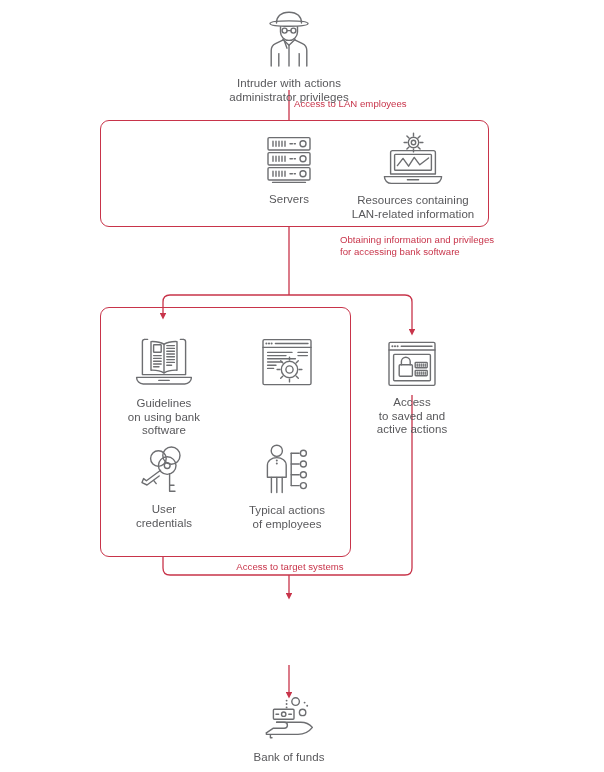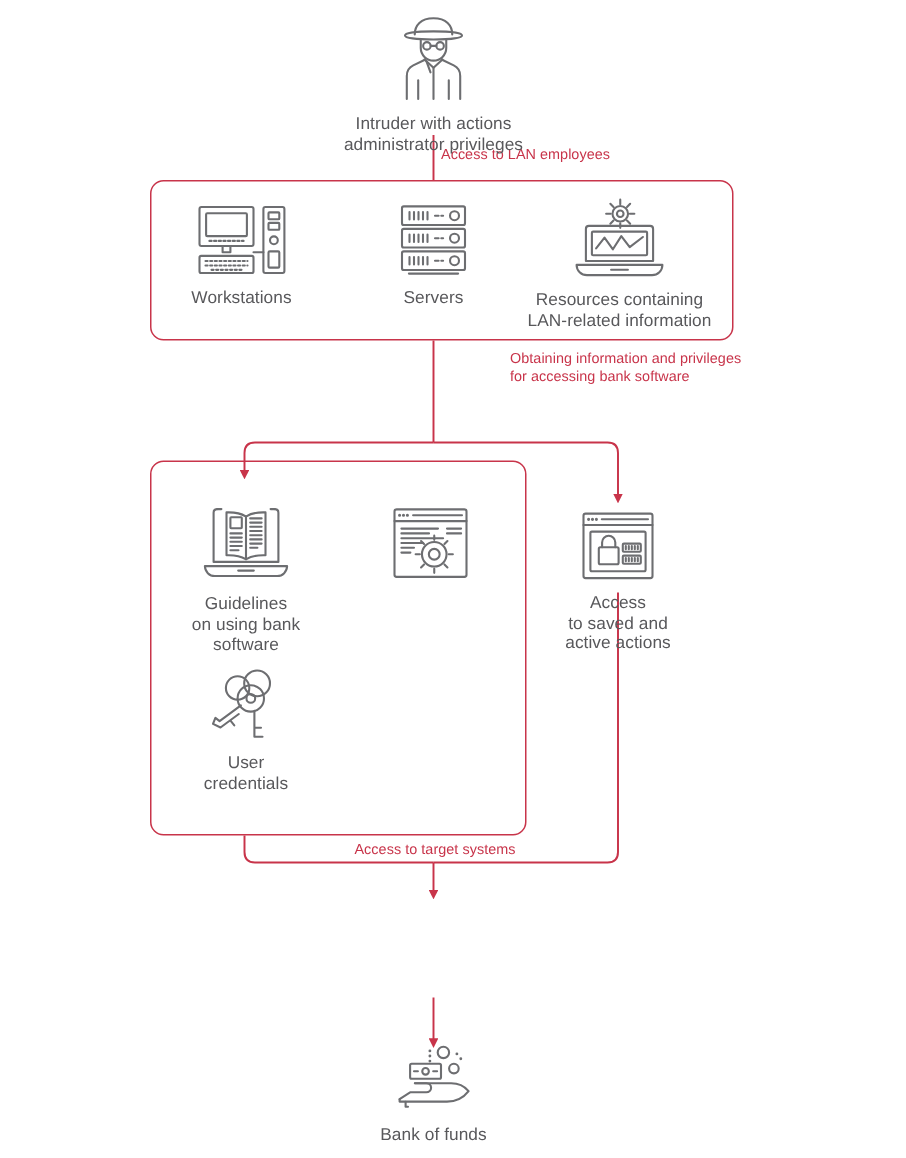--- a/index.html
+++ b/index.html
@@ -114,42 +114,20 @@
       <path d="M33.7 31.8 L41.5 35.6 C44.2 36.9 45.8 39.6 45.8 42.6 L45.8 58"></path>
       <path d="M28 37.4 L28 58"></path>
       <path d="M17.8 45.6 L17.8 58"></path>
       <path d="M38.2 45.6 L38.2 58"></path>
       <path d="M23.2 32.6 L26 40.2"></path>
     </svg>
     <span class="caption">Intruder with actions
 administrator privileges</span>
   </div>
 
-  <div class="node" style="left:103px; top:134px; width:116px;">
-    <svg class="glyph" width="66" height="52" viewBox="0 0 66 52" fill="none" stroke="#6d6e71" stroke-width="1.4" stroke-linecap="round" stroke-linejoin="round">
-
-      <rect x="5" y="4" width="36" height="26" rx="1.3"></rect>
-      <rect x="9.4" y="8.2" width="27.2" height="15.2" rx="0.8"></rect>
-      <path d="M11.6 26.6 L34.4 26.6" stroke-dasharray="1.5 1.6"></path>
-      <path d="M20.4 30 L20.4 34.2 L25.6 34.2 L25.6 30"></path>
-
-      <rect x="5" y="36.6" width="36" height="11.4" rx="1.2"></rect>
-      <path d="M9 40 L37 40" stroke-dasharray="1.4 1.7"></path>
-      <path d="M9 43 L37 43" stroke-dasharray="1.4 1.7"></path>
-      <path d="M13 45.9 L33 45.9" stroke-dasharray="1.4 1.7"></path>
-
-      <rect x="47.6" y="4" width="14" height="44" rx="1.3"></rect>
-      <rect x="51" y="7.6" width="7.2" height="4.6" rx="0.6"></rect>
-      <rect x="51" y="14.6" width="7.2" height="4.6" rx="0.6"></rect>
-      <circle cx="54.6" cy="26.2" r="2.6"></circle>
-      <rect x="51" y="33.6" width="7.2" height="10.8" rx="0.8"></rect>
-      <path d="M41 34.2 L47.6 34.2"></path>
-    </svg>
-    <span class="caption">Workstations</span>
-  </div>
 
   <div class="node" style="left:236px; top:134px; width:106px;">
     <svg class="glyph" width="56" height="52" viewBox="0 0 56 52" fill="none" stroke="#6d6e71" stroke-width="1.4" stroke-linecap="round" stroke-linejoin="round">
       <g>
         <rect x="7" y="3.6" width="42" height="12.4" rx="1.2"></rect>
         <path d="M12 7.3 L12 12.3 M15 7.3 L15 12.3 M18 7.3 L18 12.3 M21 7.3 L21 12.3 M24 7.3 L24 12.3"></path>
         <path d="M29 9.8 L34.4 9.8" stroke-dasharray="2.4 1.8"></path>
         <circle cx="42" cy="9.8" r="3"></circle>
       </g>
       <g>
@@ -250,20 +228,40 @@
 
       <path d="M34.6 29.8 L34.6 47.2 L40 47.2 M34.6 41.2 L39 41.2"></path>
 
       <path d="M25.6 26.2 L11.4 36.8 L8.6 34.6 L7 38.6 L12 41 L24.2 32"></path>
       <path d="M18.8 36.6 L21.2 39.6"></path>
     </svg>
     <span class="caption">User
 credentials</span>
   </div>
 
+  <div class="node" style="left:237px; top:443px; width:100px;">
+    <svg class="glyph" width="56" height="54" viewBox="0 0 56 54" fill="none" stroke="#6d6e71" stroke-width="1.4" stroke-linecap="round" stroke-linejoin="round">
+
+      <circle cx="17.8" cy="7.8" r="5.6"></circle>
+
+      <path d="M8.4 22.4 C8.4 17.6 12.6 14.6 17.8 14.6 C23 14.6 27.2 17.6 27.2 22.4 L27.2 34.2 L8.4 34.2 Z"></path>
+      <path d="M17.8 17.6 L17.8 17.6 M17.8 20.4 L17.8 20.4" stroke-width="2"></path>
+
+      <path d="M12.4 34.4 L12.4 49.6 M17.8 34.4 L17.8 49.6 M23.2 34.4 L23.2 49.6"></path>
+
+      <path d="M32.2 10.2 L32.2 42.6"></path>
+      <path d="M32.2 10.2 L40.2 10.2 M32.2 21 L40.2 21 M32.2 31.8 L40.2 31.8 M32.2 42.6 L40.2 42.6"></path>
+      <circle cx="44.4" cy="10.2" r="3"></circle>
+      <circle cx="44.4" cy="21" r="3"></circle>
+      <circle cx="44.4" cy="31.8" r="3"></circle>
+      <circle cx="44.4" cy="42.6" r="3"></circle>
+    </svg>
+    <span class="caption">Typical actions
+of employees</span>
+  </div>
 
   <div class="node" style="left:362px; top:339px; width:100px;">
     <svg class="glyph" width="54" height="50" viewBox="0 0 54 50" fill="none" stroke="#6d6e71" stroke-width="1.4" stroke-linecap="round" stroke-linejoin="round">
       <rect x="4" y="3.4" width="46" height="43" rx="1.4"></rect>
       <path d="M4 11 L50 11"></path>
       <path d="M7.4 7.2 L7.4 7.2 M10 7.2 L10 7.2 M12.6 7.2 L12.6 7.2" stroke-width="2.1"></path>
       <path d="M16.2 7.2 L47 7.2"></path>
       <rect x="8.6" y="15.4" width="36.8" height="26.4" rx="1"></rect>
 
       <path d="M16.4 25.8 L16.4 22.6 C16.4 20.2 18.4 18.2 20.8 18.2 C23.2 18.2 25.2 20.2 25.2 22.6 L25.2 25.8"></path>

